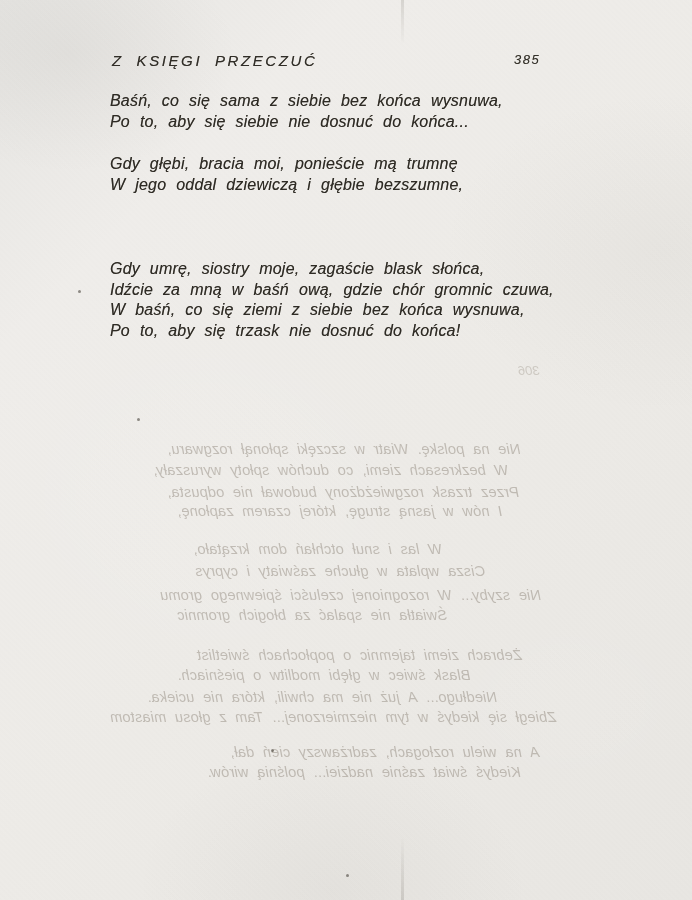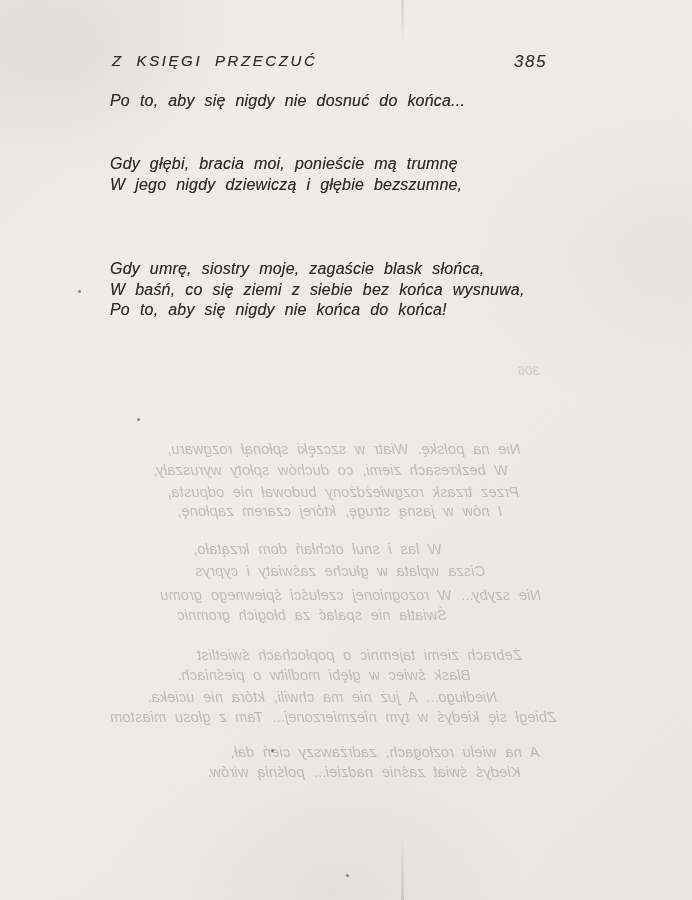--- a/index.html
+++ b/index.html
@@ -35,21 +35,21 @@
   }
   .header{
     position:absolute;left:112px;top:51px;width:470px;
     font-style:italic;font-size:15px;line-height:20px;
     letter-spacing:2.6px;word-spacing:6px;color:#312e28;
     text-shadow:0 0 .5px rgba(45,40,30,.55);
     white-space:nowrap;
   }
   .pagenum{
     position:absolute;left:514px;top:52px;
-    font-style:italic;font-size:17px;color:#36332c;
+    font-style:italic;font-size:13px;color:#36332c;
     letter-spacing:1.5px;
     text-shadow:0 0 .5px rgba(45,40,30,.5);
   }
   #poem{position:absolute;inset:0;}
   .stanza{position:absolute;left:110px;white-space:nowrap;}
   .stanza:nth-child(1){top:91px;}
   .stanza:nth-child(2){top:154px;}
   .stanza:nth-child(3){top:259px;}
   .pline{
     font-style:italic;font-size:16px;line-height:20.6px;
@@ -83,30 +83,32 @@
   <div class="mottle"></div>
   <div class="grain"></div>
   <div class="crease" id="crease" style="left: 401px;"></div>
 
   <div class="header">Z KSIĘGI PRZECZUĆ</div>
 
   <div class="pagenum">385</div>
 
   <div id="poem">
       <div class="stanza">
-        <div class="pline">Po to, aby się nigdy nie dosnuć do końca...</div>
+        <div class="pline">Baśń, co się sama z siebie bez końca wysnuwa,</div>
+        <div class="pline">Po to, aby się siebie nie dosnuć do końca...</div>
       </div>
       <div class="stanza">
         <div class="pline">Gdy głębi, bracia moi, ponieście mą trumnę</div>
-        <div class="pline">W jego nigdy dziewiczą i głębie bezszumne,</div>
+        <div class="pline">W jego oddal dziewiczą i głębie bezszumne,</div>
       </div>
       <div class="stanza">
         <div class="pline">Gdy umrę, siostry moje, zagaście blask słońca,</div>
+        <div class="pline">Idźcie za mną w baśń ową, gdzie chór gromnic czuwa,</div>
         <div class="pline">W baśń, co się ziemi z siebie bez końca wysnuwa,</div>
-        <div class="pline">Po to, aby się nigdy nie końca do końca!</div>
+        <div class="pline">Po to, aby się trzask nie dosnuć do końca!</div>
       </div>
     </div>
 
   <div id="ghost">
       <span class="ghost-line" style="left: 167px; top: 441px;">Nie na polskę. Wiatr w szczęki spłonął rozgwaru,</span>
       <span class="ghost-line" style="left: 153px; top: 462px;">W bezkresach ziemi, co duchów spłoty wyruszały,</span>
       <span class="ghost-line" style="left: 167px; top: 484px;">Przez trzask rozgwieżdżony budował nie odpusta,</span>
       <span class="ghost-line" style="left: 177px; top: 503px;">I nów w jasną strugę, której czarem zapłonę,</span>
       <span class="ghost-line" style="left: 193px; top: 541px;">W las i snuł otchłań dom krzątało,</span>
       <span class="ghost-line" style="left: 195px; top: 563px;">Cisza wplata w głuche zaświaty i cyprys</span>

